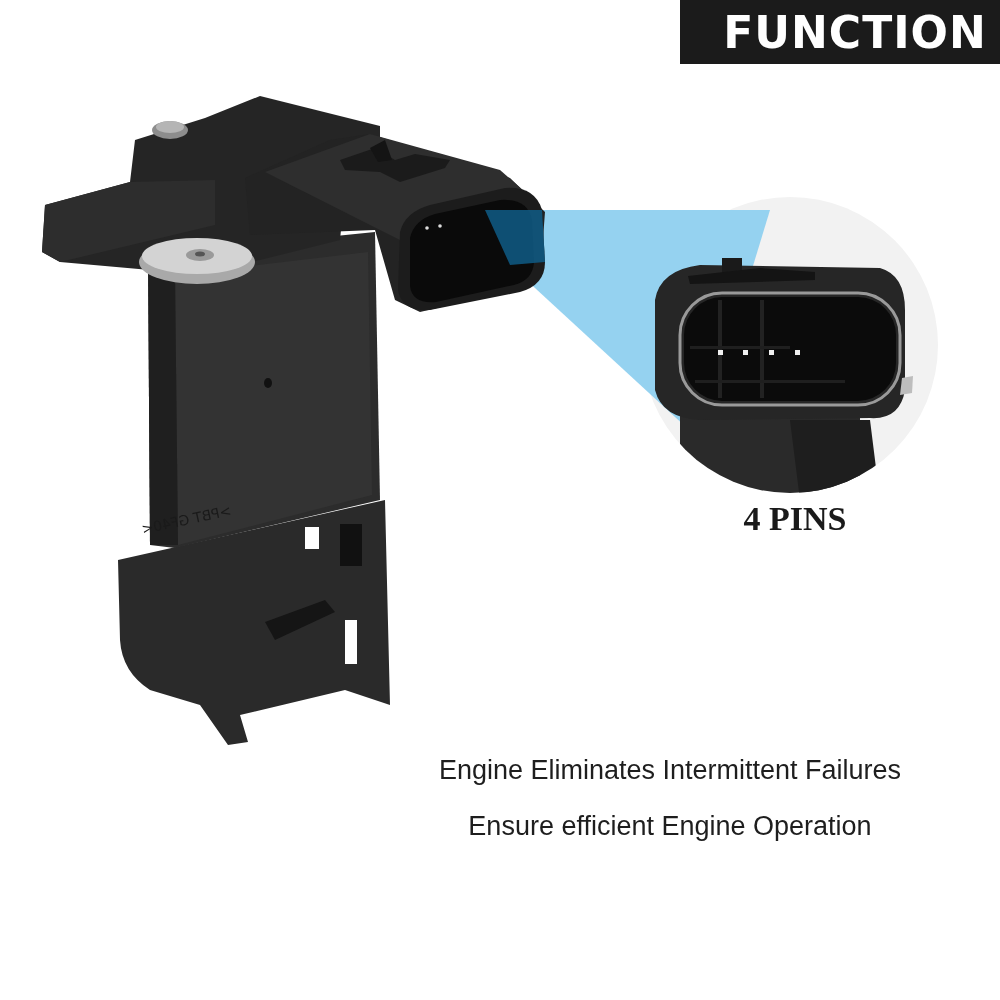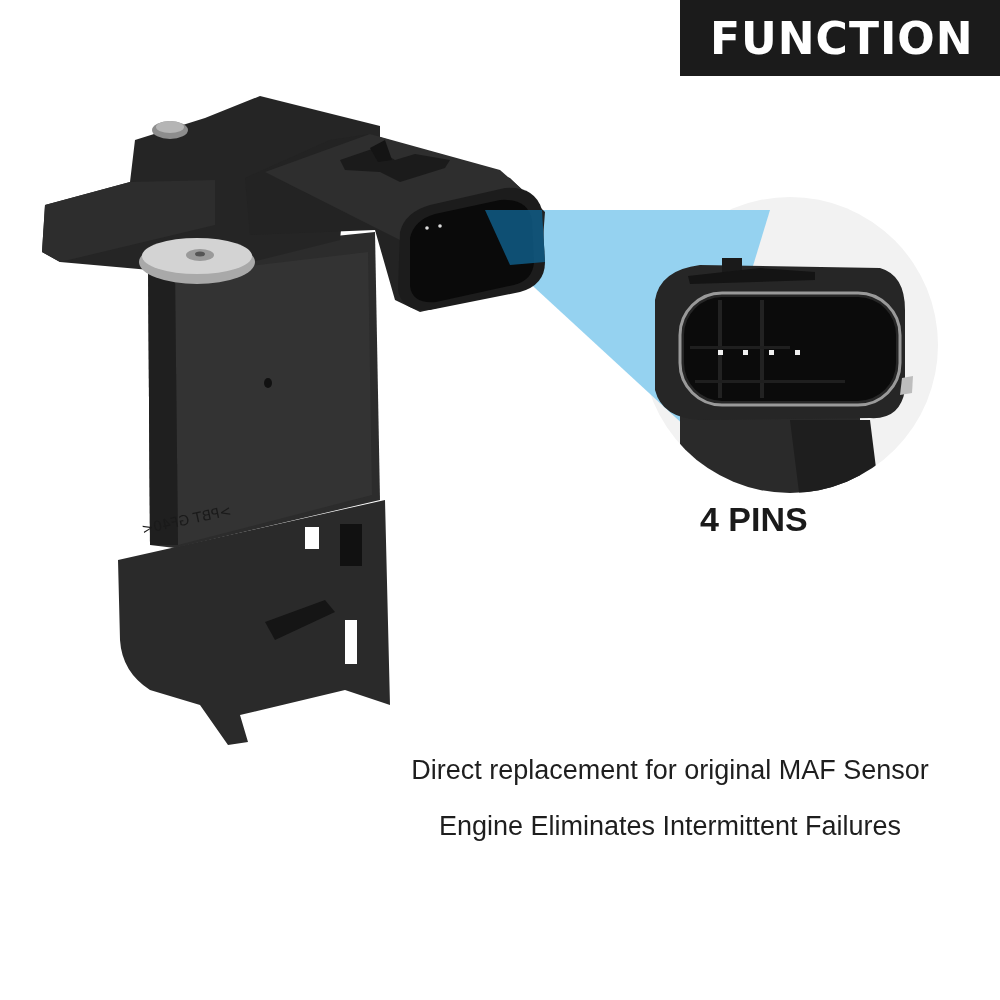--- a/index.html
+++ b/index.html
@@ -2,32 +2,32 @@
 <html><head>
   <meta charset="utf-8">
   <style>
     html, body { margin: 0; padding: 0; }
     body {
       width: 1000px; height: 1000px; overflow: hidden;
       background: #ffffff; position: relative;
       font-family: "DejaVu Sans", "Liberation Sans", sans-serif;
     }
     .banner {
-      position: absolute; left: 680px; top: 0; width: 320px; height: 76px;
-      background: #1b1b1b; display: flex; align-items: center; 
+      position: absolute; left: 680px; top: 0; width: 320px; height: 64px;
+      background: #1b1b1b; display: flex; align-items: center; justify-content: center;
     }
     .banner-text {
       color: #ffffff; font-weight: bold; font-size: 44px; letter-spacing: 1px;
       font-family: "DejaVu Sans", sans-serif; margin-left: 30px;
     }
     .product-svg { position: absolute; left: 0; top: 0; width: 1000px; height: 1000px; }
     .pins-label {
-      position: absolute; left: 700px; top: 500px; width: 190px; 
+      position: absolute; left: 700px; top: 500px; width: 190px; text-align: center;
       font-size: 34px; font-weight: bold; color: #1a1a1a;
-      font-family: Liberation Sans, sans-serif;
+      font-family: Liberation Serif, serif;
     }
     .features {
       position: absolute; left: 340px; top: 748px; width: 660px;
       display: flex; flex-direction: column; align-items: center;
     }
     .feature-line {
       font-family: "Liberation Sans", sans-serif; font-size: 27px; color: #1e1e1e;
       height: 56px; line-height: 44px; white-space: nowrap;
     }
   </style>
@@ -118,15 +118,15 @@
       <rect x="795" y="350" width="5" height="5" fill="#f0f0f0"></rect>
 
       <path d="M902,378 L913,376 L912,393 L900,395 Z" fill="#bdbdbd"></path>
     </g>
   </g>
 </svg>
 
 <div class="pins-label">4 PINS</div>
 
 <div class="features">
-  <div class="feature-line">Direct replacement for original MAF Sensor</div>
   <div class="feature-line">Engine Eliminates Intermittent Failures</div>
+  <div class="feature-line">Ensure efficient Engine Operation</div>
 </div>
 
 </body></html>

